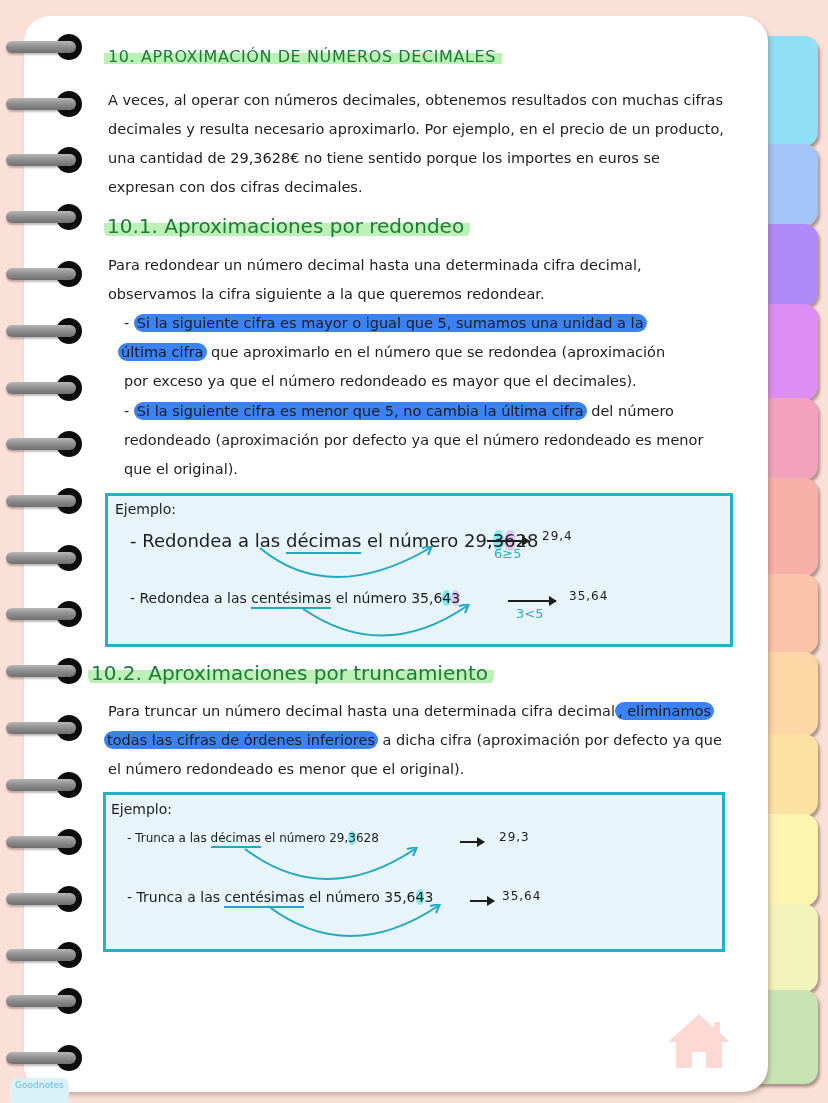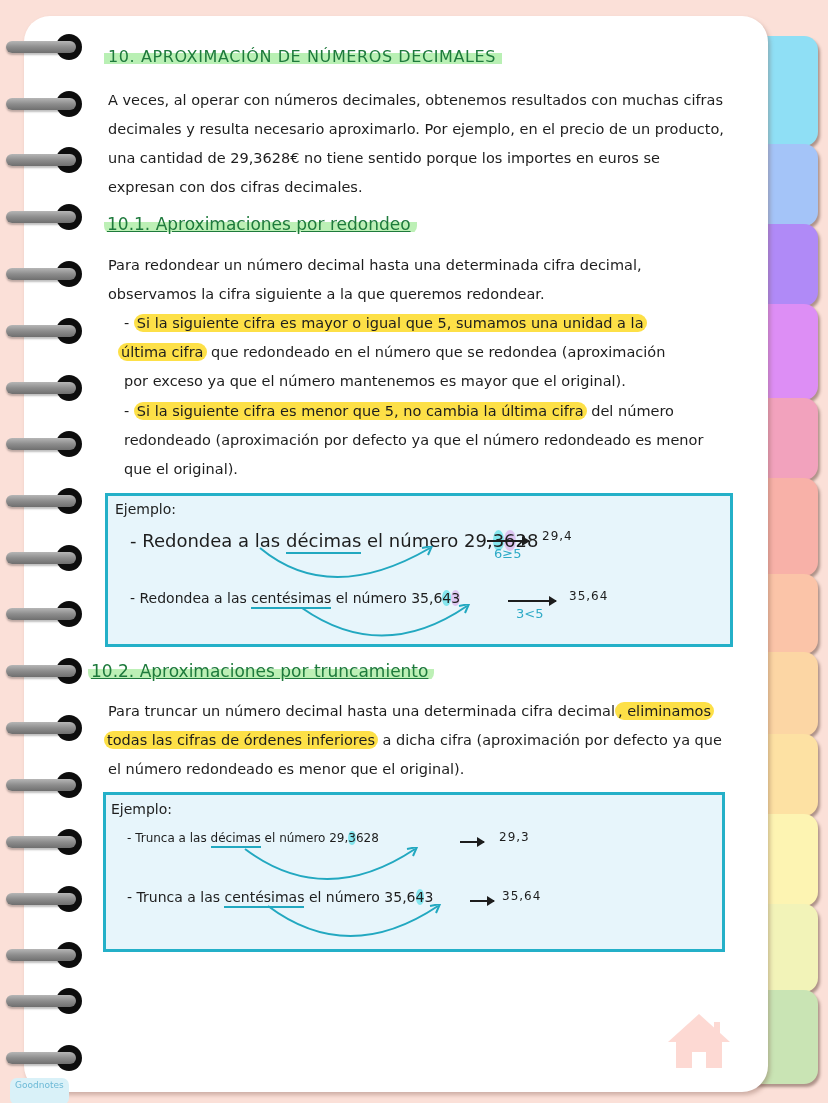--- a/index.html
+++ b/index.html
@@ -37,26 +37,25 @@
     background: linear-gradient(#b6b6b6, #8d8d8d 50%, #6f6f6f);
   }
   .txt { position: absolute; white-space: nowrap; color: #1d1d1d; font-size: 14.5px; }
   .h1 {
     position: absolute; left: 104px; top: 46px;
     font-size: 16px; color: #1e7a3c; letter-spacing: 0.6px;
     padding: 1px 6px 0 4px;
     background: linear-gradient(to bottom, transparent 35%, #b9f0b4 35%, #b9f0b4 92%, transparent 92%);
   }
   .h2 {
-    position: absolute; font-size: 17px; color: #1e7a3c; padding: 0 6px 0 3px;
+    position: absolute; font-size: 20px; color: #1e7a3c; padding: 0 6px 0 3px;
     background: linear-gradient(to bottom, transparent 38%, #bdf0b6 38%, #bdf0b6 92%, transparent 92%);
     border-radius: 8px;
-    text-decoration: underline;
-  }
-  .hl { background: #fde047; border-radius: 9px; padding: 1px 3px; }
+  }
+  .hl { background: #3b82f6; border-radius: 9px; padding: 1px 3px; }
   .box {
     position: absolute; left: 105px; width: 628px;
     background: #e7f5fb; border: 3px solid #24b0c8;
   }
   .u { border-bottom: 2px solid #22a8c0; padding-bottom: 1px; }
   .cy { background: #84e6ee; border-radius: 50%; }
   .pu { background: #ddc6f2; border-radius: 50%; }
   .note { position: absolute; color: #2eaac6; font-size: 13px; }
   .arrow { position: absolute; height: 2px; background: #1d1d1d; }
   .arrow::after {
@@ -196,23 +195,23 @@
 <div class="txt" style="left:108px;top:179px">expresan con dos cifras decimales.</div>
 
 <div class="h2" style="left:104px;top:214px">10.1. Aproximaciones por redondeo</div>
 <div class="txt" style="left:108px;top:257px">Para redondear un número decimal hasta una determinada cifra decimal,</div>
 <div class="txt" style="left:108px;top:286px">observamos la cifra siguiente a la que queremos redondear.</div>
 
 <div class="txt" style="left:124px;top:315px">
   <span>- </span><span class="hl">Si la siguiente cifra es mayor o igual que 5, sumamos una unidad a la</span>
 </div>
 <div class="txt" style="left:118px;top:344px">
-  <span class="hl">última cifra</span><span> que redondeado en el número que se redondea (aproximación</span>
-</div>
-<div class="txt" style="left:124px;top:373px">por exceso ya que el número mantenemos es mayor que el original).</div>
+  <span class="hl">última cifra</span><span> que aproximarlo en el número que se redondea (aproximación</span>
+</div>
+<div class="txt" style="left:124px;top:373px">por exceso ya que el número redondeado es mayor que el decimales).</div>
 
 <div class="txt" style="left:124px;top:403px">
   <span>- </span><span class="hl">Si la siguiente cifra es menor que 5, no cambia la última cifra</span><span> del número</span>
 </div>
 <div class="txt" style="left:124px;top:432px">redondeado (aproximación por defecto ya que el número redondeado es menor</div>
 <div class="txt" style="left:124px;top:461px">que el original).</div>
 
 <div class="box" style="top:493px;height:154px"></div>
 <div class="txt" style="left:115px;top:501px;font-size:14px">Ejemplo:</div>
 

